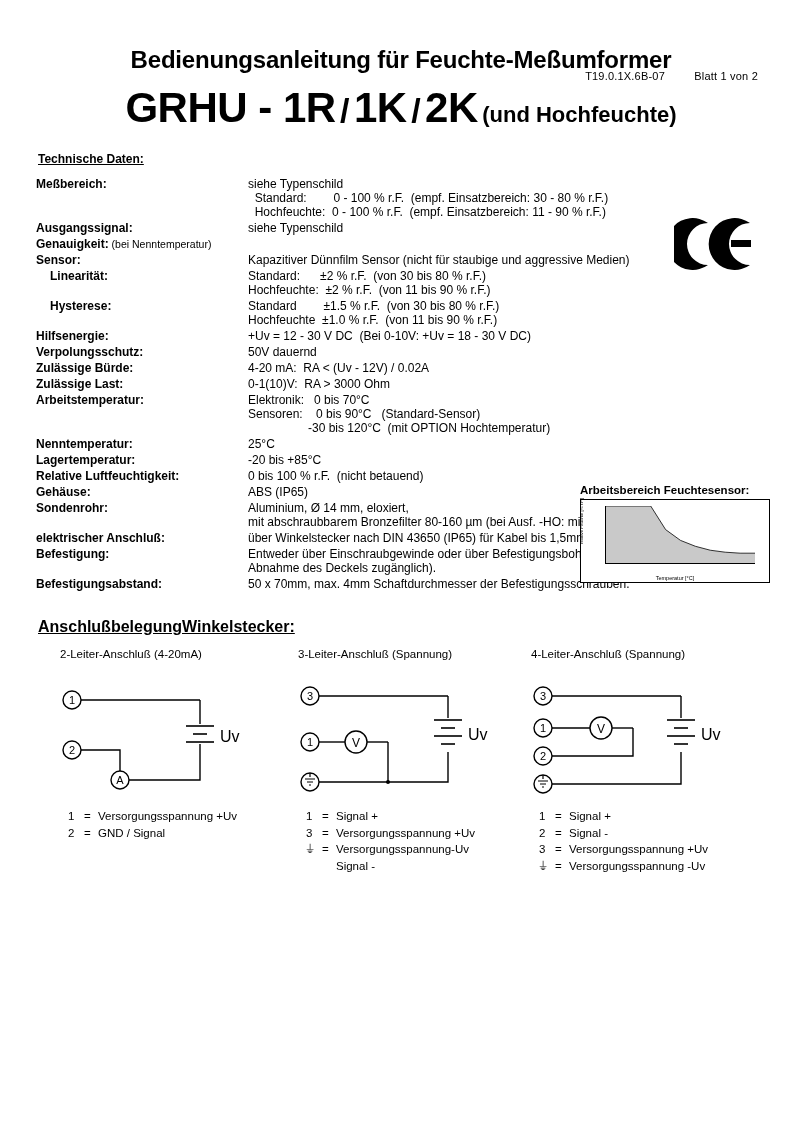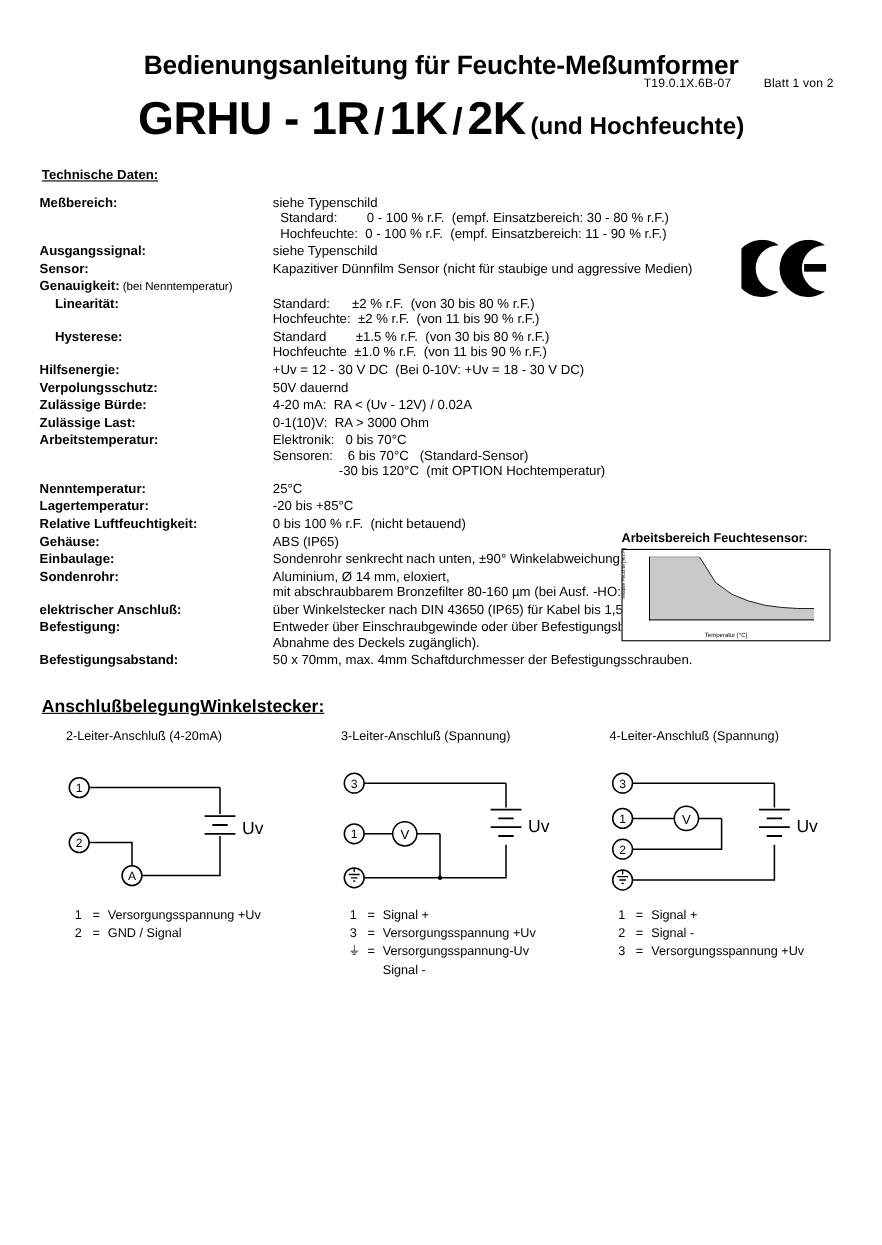--- a/index.html
+++ b/index.html
@@ -97,21 +97,21 @@
     font-weight: normal;
   }
   .sub {
     font-weight: normal;
     font-size: 10.5px;
   }
   .row-line { white-space: pre; }
   
   .chart-box {
     position: absolute;
-    left: 565px;
+    left: 580px;
     top: 438px;
     width: 196px;
   }
   .chart-title {
     font-size: 11.5px;
     font-weight: bold;
     margin-bottom: 3px;
   }
   .chart-frame {
     position: relative;
@@ -232,30 +232,30 @@
             <div class="row-line">  Hochfeuchte:  0 - 100 % r.F.  (empf. Einsatzbereich: 11 - 90 % r.F.)</div>
           </td>
         </tr>
         <tr>
           <td class="label"><span>Ausgangssignal:</span></td>
           <td class="value">
             <div class="row-line">siehe Typenschild</div>
           </td>
         </tr>
         <tr>
-          <td class="label"><span>Sensor:</span></td>
-          <td class="value">
-            <div class="row-line">Kapazitiver Dünnfilm Sensor (nicht für staubige und aggressive Medien)</div>
-          </td>
-        </tr>
-        <tr>
           <td class="label"><span>Genauigkeit:</span><span class="sub"> (bei Nenntemperatur)</span></td>
           <td class="value"></td>
         </tr>
         <tr>
+          <td class="label"><span>Sensor:</span></td>
+          <td class="value">
+            <div class="row-line">Kapazitiver Dünnfilm Sensor (nicht für staubige und aggressive Medien)</div>
+          </td>
+        </tr>
+        <tr>
           <td class="label indent"><span>Linearität:</span></td>
           <td class="value">
             <div class="row-line">Standard:      ±2 % r.F.  (von 30 bis 80 % r.F.)</div>
             <div class="row-line">Hochfeuchte:  ±2 % r.F.  (von 11 bis 90 % r.F.)</div>
           </td>
         </tr>
         <tr>
           <td class="label indent"><span>Hysterese:</span></td>
           <td class="value">
             <div class="row-line">Standard        ±1.5 % r.F.  (von 30 bis 80 % r.F.)</div>
@@ -283,21 +283,21 @@
         <tr>
           <td class="label"><span>Zulässige Last:</span></td>
           <td class="value">
             <div class="row-line">0-1(10)V:  RA &gt; 3000 Ohm</div>
           </td>
         </tr>
         <tr>
           <td class="label"><span>Arbeitstemperatur:</span></td>
           <td class="value">
             <div class="row-line">Elektronik:   0 bis 70°C</div>
-            <div class="row-line">Sensoren:    6 bis 70°C   (Standard-Sensor)</div>
+            <div class="row-line">Sensoren:    0 bis 90°C   (Standard-Sensor)</div>
             <div class="row-line">                  -30 bis 120°C  (mit OPTION Hochtemperatur)</div>
           </td>
         </tr>
         <tr>
           <td class="label"><span>Nenntemperatur:</span></td>
           <td class="value">
             <div class="row-line">25°C</div>
           </td>
         </tr>
         <tr>
@@ -309,26 +309,20 @@
         <tr>
           <td class="label"><span>Relative Luftfeuchtigkeit:</span></td>
           <td class="value">
             <div class="row-line">0 bis 100 % r.F.  (nicht betauend)</div>
           </td>
         </tr>
         <tr>
           <td class="label"><span>Gehäuse:</span></td>
           <td class="value">
             <div class="row-line">ABS (IP65)</div>
-          </td>
-        </tr>
-        <tr>
-          <td class="label"><span>Einbaulage:</span></td>
-          <td class="value">
-            <div class="row-line">Sondenrohr senkrecht nach unten, ±90° Winkelabweichung</div>
           </td>
         </tr>
         <tr>
           <td class="label"><span>Sondenrohr:</span></td>
           <td class="value">
             <div class="row-line">Aluminium, Ø 14 mm, eloxiert,</div>
             <div class="row-line">mit abschraubbarem Bronzefilter 80-160 µm (bei Ausf. -HO: mit Kunststoff-Schutzkappe)</div>
           </td>
         </tr>
         <tr>
@@ -399,21 +393,21 @@
       <div class="legend">
         <div class="legend-row">
           <span class="lbl">1</span><span class="eq">=</span><span>Versorgungsspannung +Uv</span>
         </div>
         <div class="legend-row">
           <span class="lbl">2</span><span class="eq">=</span><span>GND / Signal</span>
         </div>
       </div>
     </div>
 
-    <div class="diagram" style="left:264px">
+    <div class="diagram" style="left:252px">
       <div class="cap">3-Leiter-Anschluß (Spannung)</div>
       <div class="art">
         <svg viewBox="0 0 240 120" width="240" height="120" aria-hidden="true">
           <circle cx="22" cy="16" r="9" fill="#fff" stroke="#000" stroke-width="1.4"></circle>
           <text x="22" y="20" font-size="11" font-family="Liberation Sans, sans-serif" text-anchor="middle">3</text>
           <circle cx="22" cy="62" r="9" fill="#fff" stroke="#000" stroke-width="1.4"></circle>
           <text x="22" y="66" font-size="11" font-family="Liberation Sans, sans-serif" text-anchor="middle">1</text>
 
           <circle cx="22" cy="102" r="9" fill="#fff" stroke="#000" stroke-width="1.4"></circle>
           <path d="M17 99 H27 M19 102 H25 M21 105 H23" stroke="#000" stroke-width="1.2"></path>
@@ -443,21 +437,21 @@
         </div>
         <div class="legend-row">
           <span class="lbl">3</span><span class="eq">=</span><span>Versorgungsspannung +Uv</span>
         </div>
         <div class="legend-row">
           <span class="lbl">⏚</span><span class="eq">=</span><span class="legend-2line"><span>Versorgungsspannung-Uv</span><br><span>Signal -</span></span>
         </div>
       </div>
     </div>
 
-    <div class="diagram" style="left:508px">
+    <div class="diagram" style="left:485px">
       <div class="cap">4-Leiter-Anschluß (Spannung)</div>
       <div class="art">
         <svg viewBox="0 0 240 120" width="240" height="120" aria-hidden="true">
           <circle cx="22" cy="16" r="9" fill="#fff" stroke="#000" stroke-width="1.4"></circle>
           <text x="22" y="20" font-size="11" font-family="Liberation Sans, sans-serif" text-anchor="middle">3</text>
           <circle cx="22" cy="48" r="9" fill="#fff" stroke="#000" stroke-width="1.4"></circle>
           <text x="22" y="52" font-size="11" font-family="Liberation Sans, sans-serif" text-anchor="middle">1</text>
           <circle cx="22" cy="76" r="9" fill="#fff" stroke="#000" stroke-width="1.4"></circle>
           <text x="22" y="80" font-size="11" font-family="Liberation Sans, sans-serif" text-anchor="middle">2</text>
           <circle cx="22" cy="104" r="9" fill="#fff" stroke="#000" stroke-width="1.4"></circle>
@@ -484,18 +478,21 @@
       <div class="legend">
         <div class="legend-row">
           <span class="lbl">1</span><span class="eq">=</span><span>Signal +</span>
         </div>
         <div class="legend-row">
           <span class="lbl">2</span><span class="eq">=</span><span>Signal -</span>
         </div>
         <div class="legend-row">
           <span class="lbl">3</span><span class="eq">=</span><span>Versorgungsspannung +Uv</span>
         </div>
+        <div class="legend-row">
+          <span class="lbl">⏚</span><span class="eq">=</span><span>Versorgungsspannung -Uv</span>
+        </div>
       </div>
     </div>
 
   </div>
 
 </div>
 
 </body></html>

